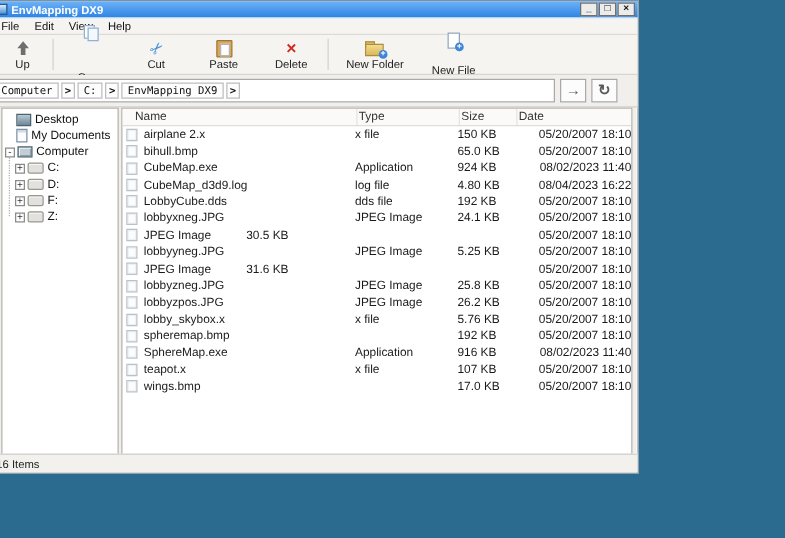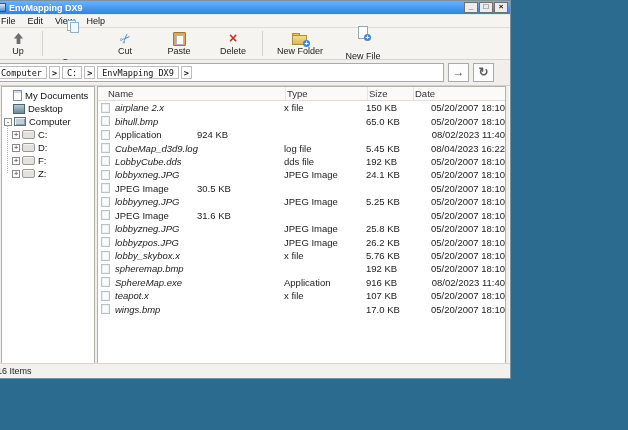--- a/index.html
+++ b/index.html
@@ -104,21 +104,21 @@
                border-bottom:1px solid #e0ded9;font-size:9.5px;color:#333;align-items:center;}
   .hc{box-sizing:border-box;border-right:1px solid #e6e4df;height:13px;line-height:13px;}
   .hc-name{width:188px;padding-left:10px;}
   .hc-type{width:82px;padding-left:1px;}
   .hc-size{width:46px;padding-left:1px;}
   .hc-date{flex:1;padding-left:1px;border-right:none;}
   .list-row{height:13.45px;display:flex;align-items:center;font-size:9.5px;color:#1a1a1a;white-space:nowrap;}
   .row-icon{flex:none;width:9px;height:10px;margin:0 5px 0 3px;background:#fcfcfc;
             border:1px solid #b9c2ca;box-sizing:border-box;box-shadow:inset 0 0 0 1px #edf1f4;}
   .cell{overflow:hidden;box-sizing:border-box;}
-  .cell-name{width:169px;font-style:italic;}
+  .cell-name{width:169px;}
   .cell-type{width:82px;}
   .cell-size{width:46px;}
   .cell-date{flex:1;text-align:right;}
 
   
   .statusbar{position:absolute;left:0;bottom:0;width:100%;height:15px;background:#f2f1ed;
              border-top:1px solid #d6d4cf;box-sizing:border-box;font-size:9px;
              line-height:14px;padding-left:3px;color:#222;}
 </style>
 </head>
@@ -204,26 +204,26 @@
       <span class="crumb crumb-chev">&gt;</span>
     </div>
     <div class="nav-btn go-btn"><span>→</span></div>
     <div class="nav-btn refresh-btn"><span>↻</span></div>
   </div>
 
   <div class="main">
     <div class="pane treepane">
       <div>
           <div class="tree-item depth0 no-exp">
+            <span class="tree-icon desktop-icon"></span>
+            <span class="tree-label">Desktop</span>
+          </div>
+          <div class="tree-item depth0 no-exp">
             <span class="tree-icon documents-icon"></span>
             <span class="tree-label">My Documents</span>
-          </div>
-          <div class="tree-item depth0 no-exp">
-            <span class="tree-icon desktop-icon"></span>
-            <span class="tree-label">Desktop</span>
           </div>
           <div class="tree-item depth0">
             <span class="expander">-</span>
             <span class="tree-icon computer-icon"></span>
             <span class="tree-label">Computer</span>
           </div>
           <div class="tree-item depth1">
             <span class="expander">+</span>
             <span class="tree-icon drive-icon"></span>
             <span class="tree-label">C:</span>
@@ -262,29 +262,30 @@
           </div>
           <div class="list-row">
             <span class="row-icon"></span>
             <span class="cell cell-name">bihull.bmp</span>
             <span class="cell cell-type"></span>
             <span class="cell cell-size">65.0 KB</span>
             <span class="cell cell-date">05/20/2007 18:10</span>
           </div>
           <div class="list-row">
             <span class="row-icon"></span>
+            <span class="cell cell-name">CubeMap.exe</span>
             <span class="cell cell-type">Application</span>
             <span class="cell cell-size">924 KB</span>
             <span class="cell cell-date">08/02/2023 11:40</span>
           </div>
           <div class="list-row">
             <span class="row-icon"></span>
             <span class="cell cell-name">CubeMap_d3d9.log</span>
             <span class="cell cell-type">log file</span>
-            <span class="cell cell-size">5.45 KB</span>
+            <span class="cell cell-size">4.80 KB</span>
             <span class="cell cell-date">08/04/2023 16:22</span>
           </div>
           <div class="list-row">
             <span class="row-icon"></span>
             <span class="cell cell-name">LobbyCube.dds</span>
             <span class="cell cell-type">dds file</span>
             <span class="cell cell-size">192 KB</span>
             <span class="cell cell-date">05/20/2007 18:10</span>
           </div>
           <div class="list-row">

